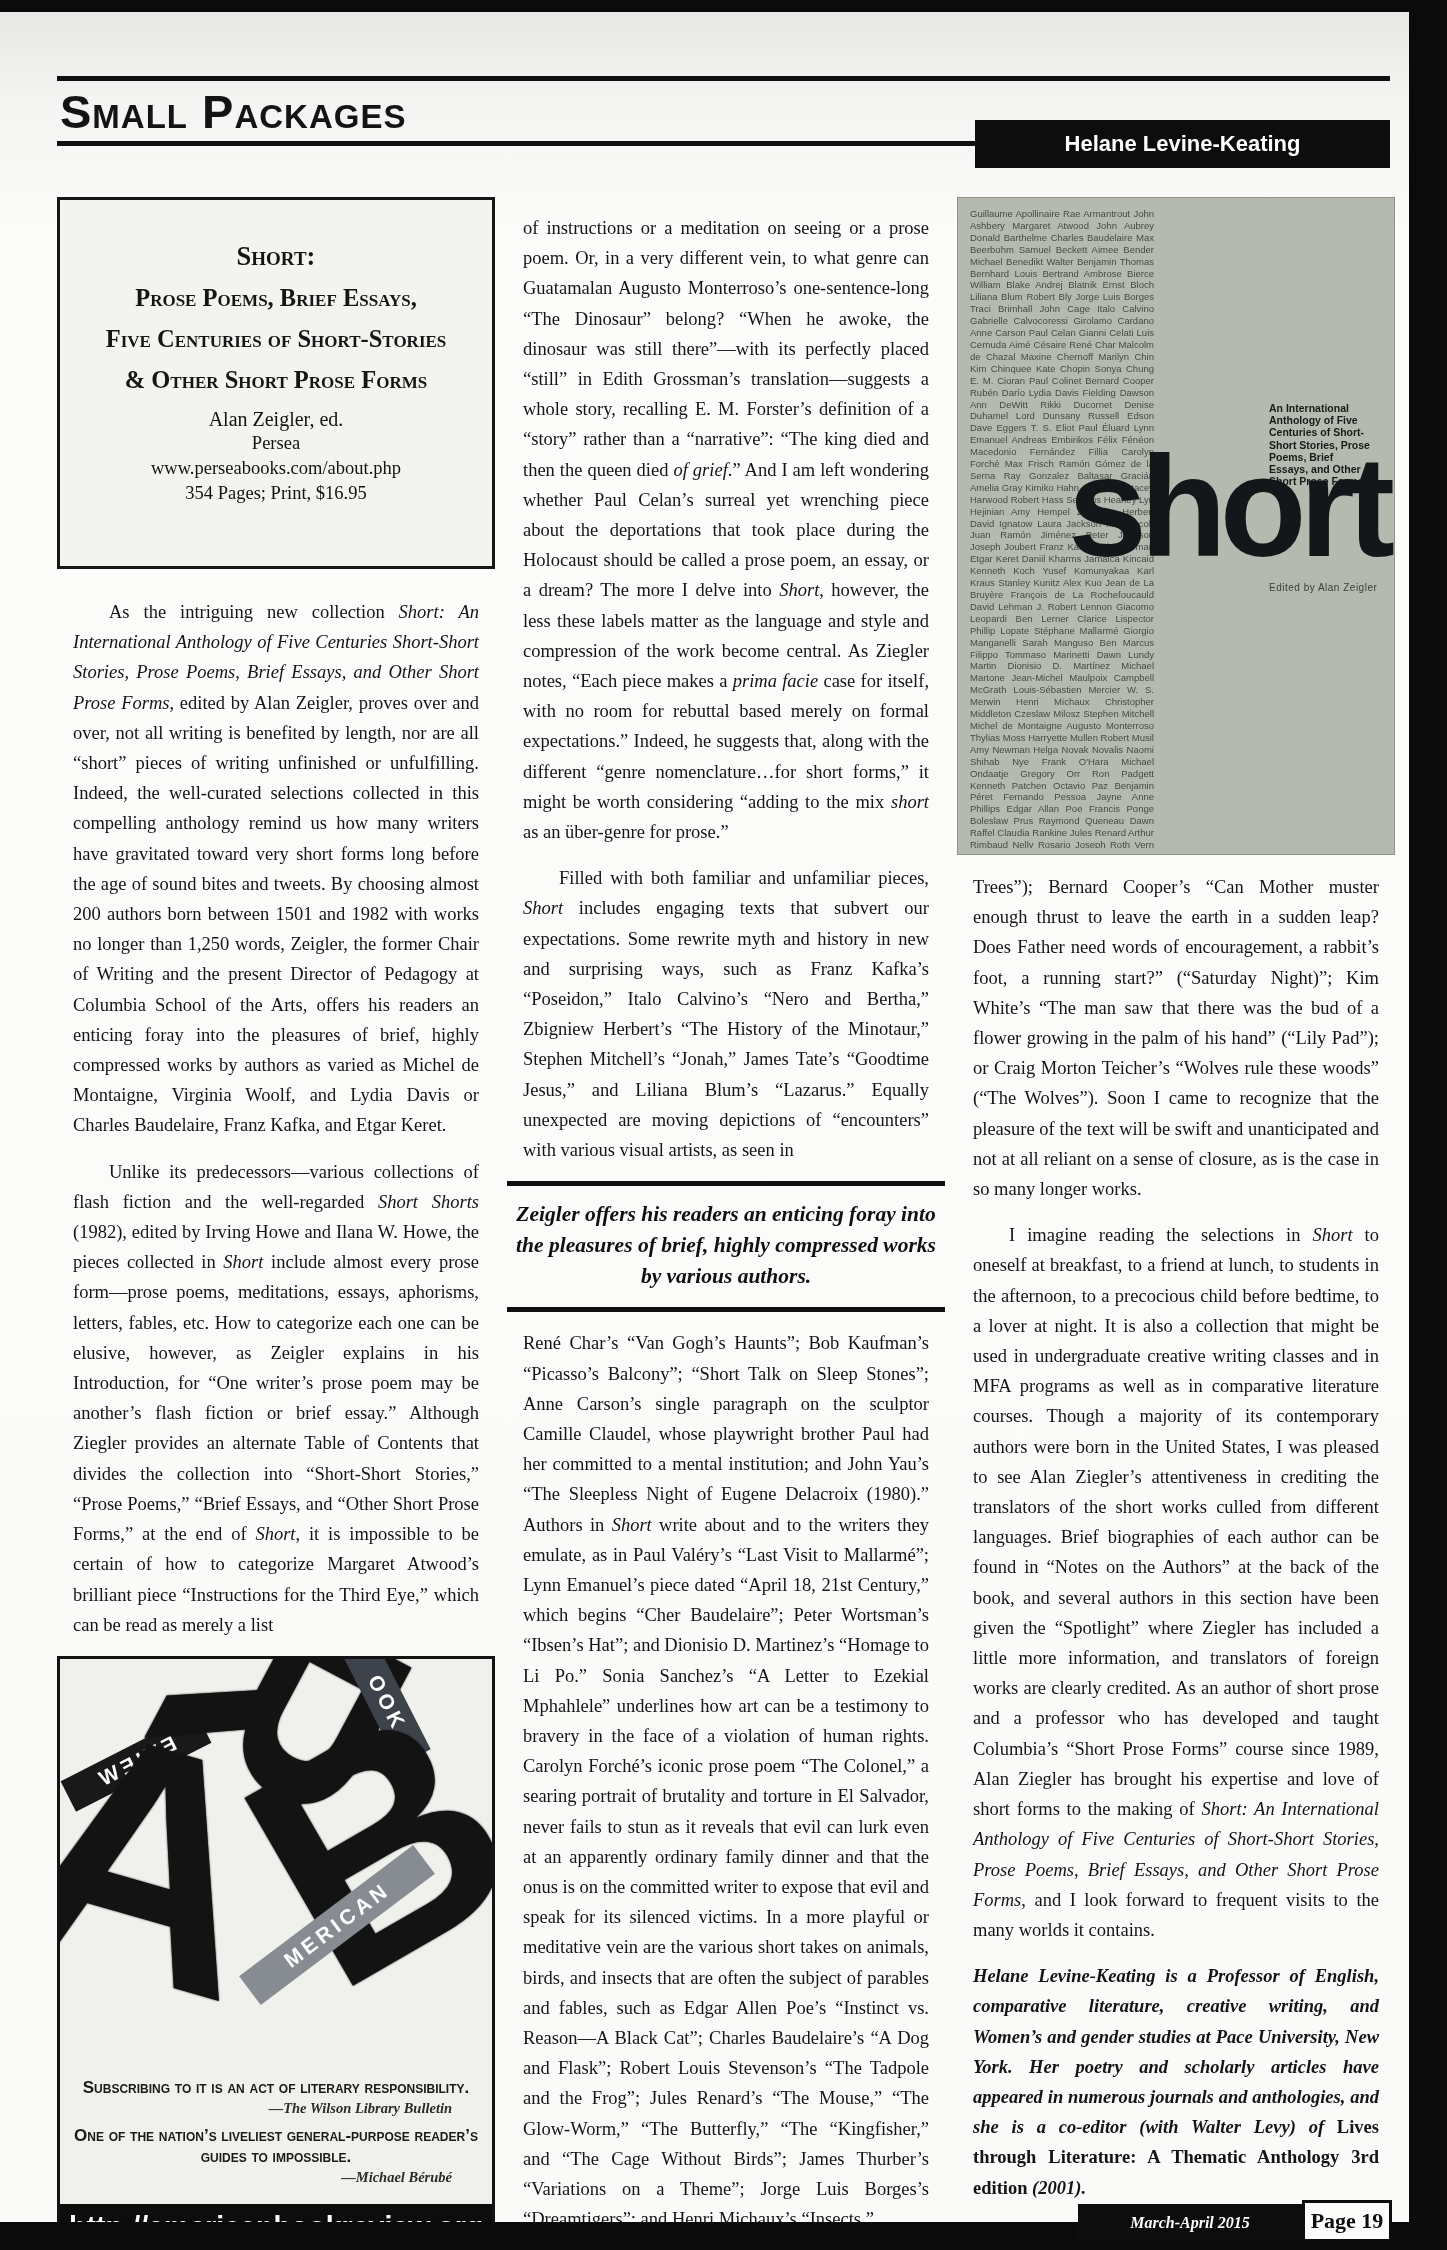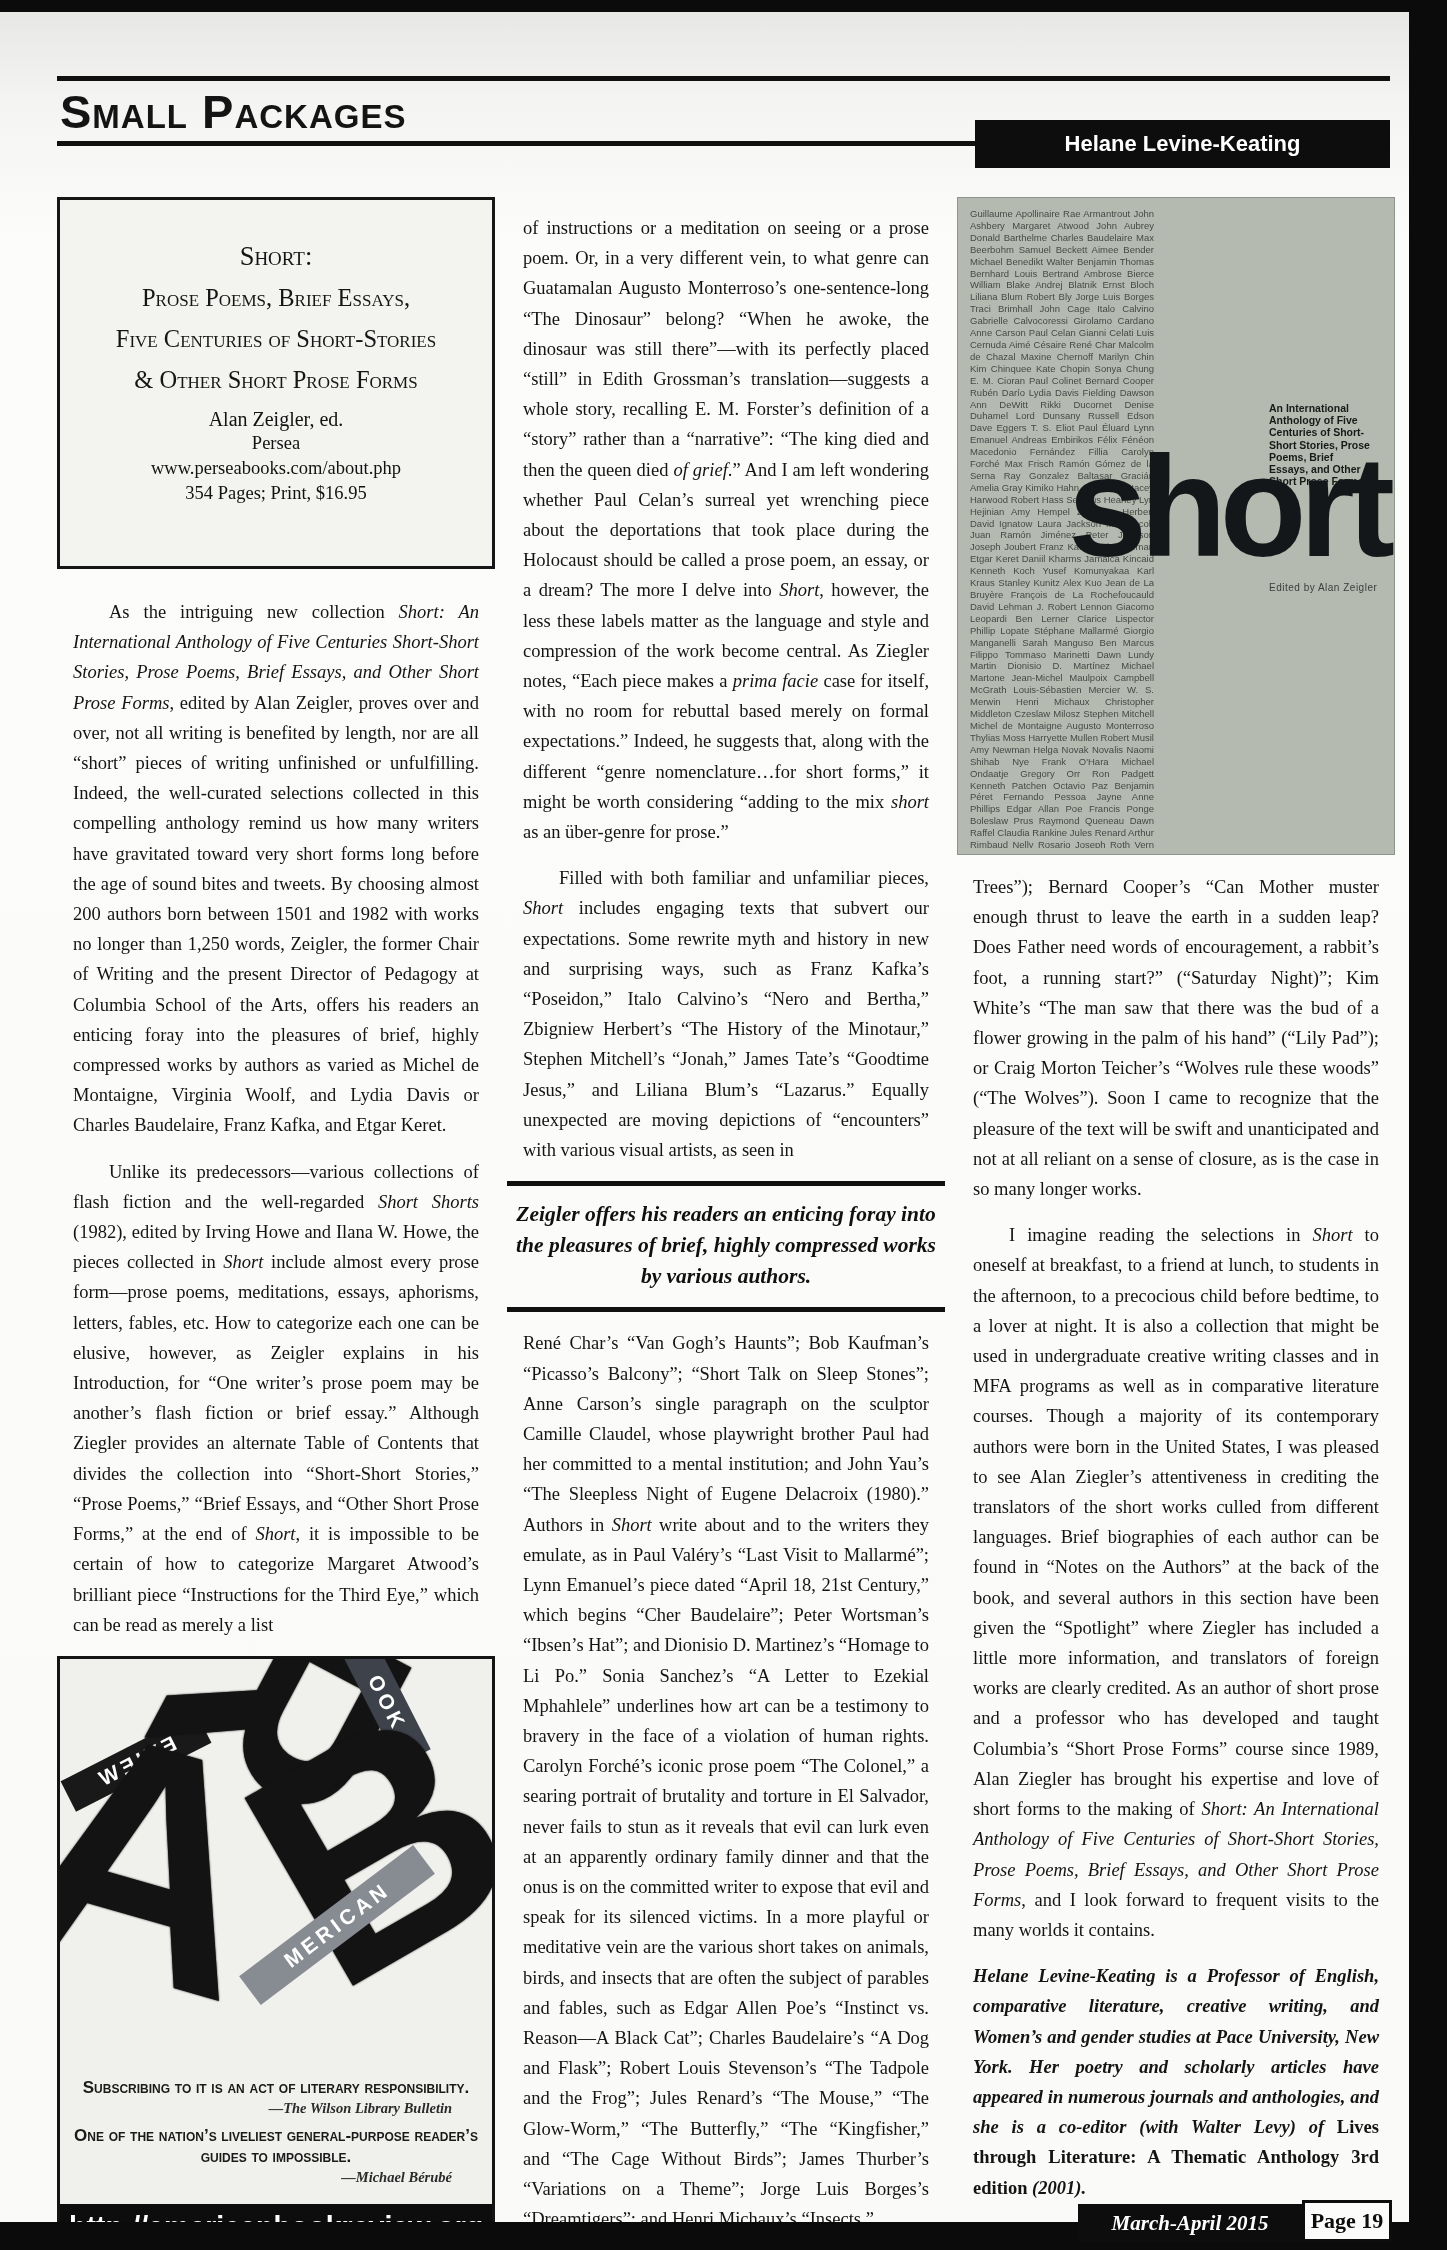--- a/index.html
+++ b/index.html
@@ -38,21 +38,21 @@
   .body-text p {
     margin:16px; text-align:justify;
     font-size:18.5px; line-height:30.2px; color:#141414;
   }
   .body-text p.indent { text-indent:36px; }
   
   .info-box {
     height:372px; border:3px solid #161616; background:#f3f3f0;
     text-align:center; padding-top:36px; margin-bottom:28px;
   }
-  .ib-title { font-weight:normal; font-variant:small-caps; font-size:24.5px; line-height:41px; color:#151515; }
+  .ib-title { font-weight:bold; font-variant:small-caps; font-size:24.5px; line-height:41px; color:#151515; }
   .ib-first { font-size:26.5px; }
   .ib-editor { font-size:20px; margin-top:8px; }
   .ib-pub { font-size:18.5px; line-height:25px; }
   
   .pull-quote {
     margin:14px 0 16px 0; padding:13px 6px 15px 6px;
     border-top:5px solid #101010; border-bottom:5px solid #101010;
     text-align:center; font-weight:bold; font-style:italic;
     font-size:21.5px; line-height:31px; color:#101010;
   }
@@ -118,21 +118,21 @@
   
   .bio {
     margin-top:230px; font-style:italic; font-weight:bold;
     font-size:18.5px; line-height:27.5px; text-align:justify; color:#161616;
   }
   .bio i { font-style:normal; }
   
   .issue-box {
     position:absolute; left:1078px; top:2204px; width:224px; height:38px; z-index:4;
     background:#0d0d0d; color:#fff; display:flex; align-items:center; justify-content:center;
-    font-style:italic; font-weight:bold; font-size:21px;
+    font-style:italic; font-weight:bold; font-size:16px;
   }
   .pageno-box {
     position:absolute; left:1302px; top:2200px; width:90px; height:42px; z-index:5;
     background:#fcfcfb; border:3px solid #0d0d0d; display:flex; align-items:center; justify-content:center;
     font-weight:bold; font-size:22px; color:#0d0d0d;
   }
 </style>
 </head>
 <body>
 

